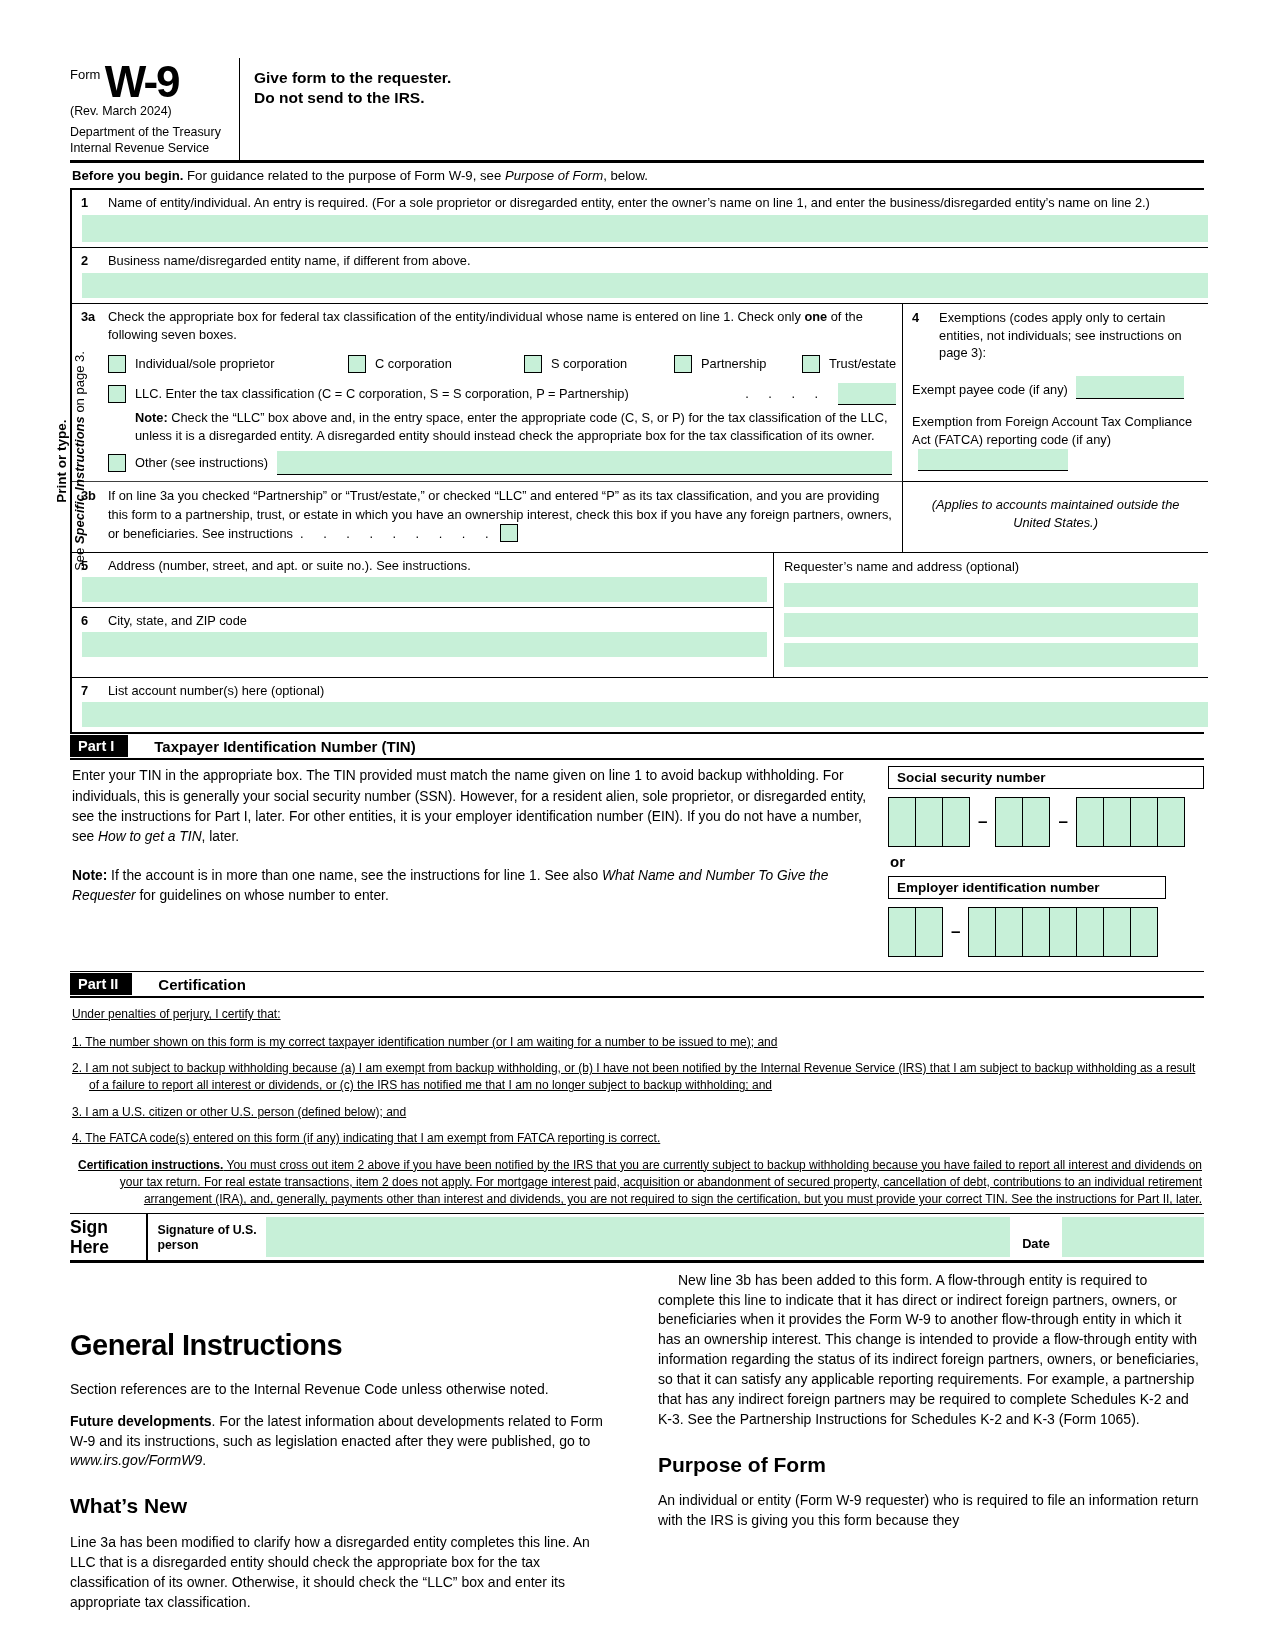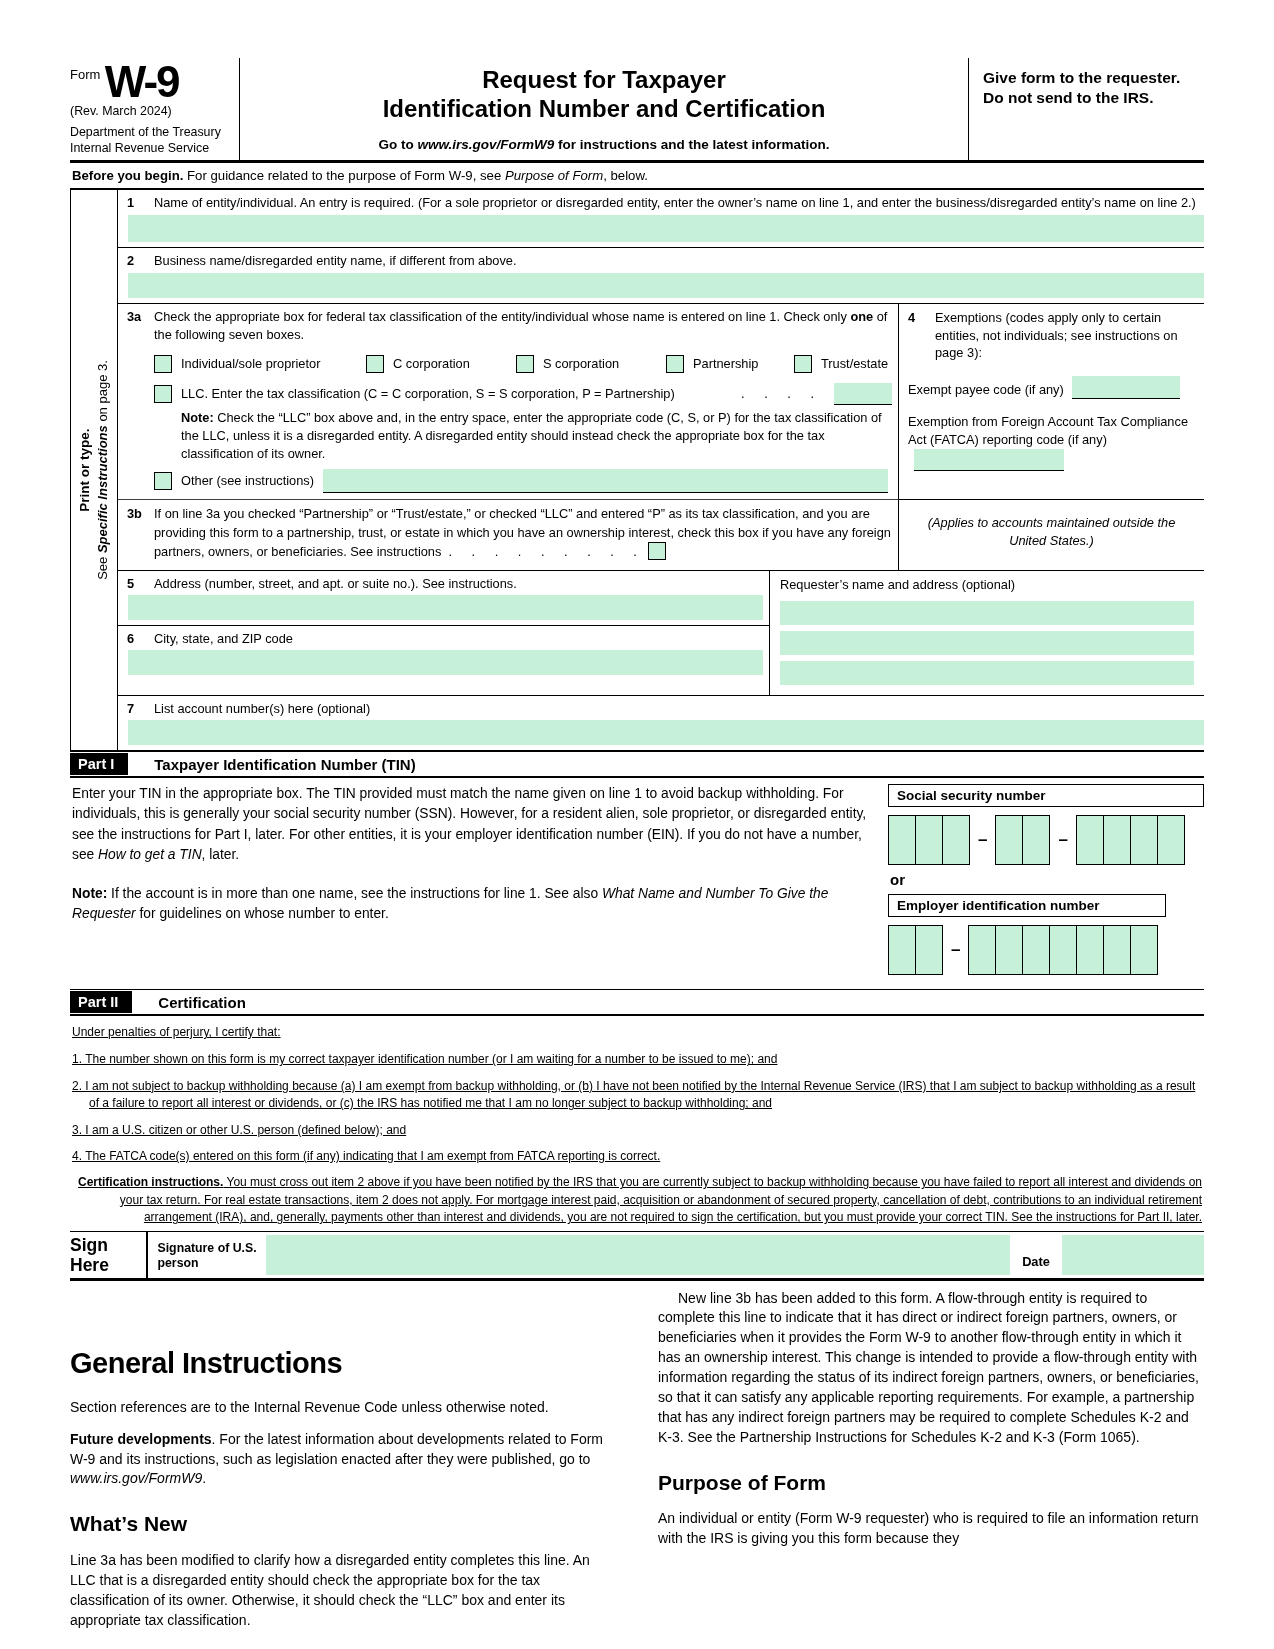--- a/index.html
+++ b/index.html
@@ -42,21 +42,21 @@
   
   .grid34 { display:grid; grid-template-columns:1fr 305px; border-bottom:1px solid #000; }
   .cell-3a { border-right:1px solid #000; border-bottom:1px solid #404040; padding:4px 6px 6px 9px; font-size:12.8px; line-height:1.4; }
   .cell-4  { border-bottom:1px solid #000; padding:5px 8px 6px 9px; font-size:12.8px; line-height:1.4; }
   .cell-3b { border-right:1px solid #000; padding:5px 6px 8px 9px; font-size:12.8px; line-height:1.45; }
   .cell-applies { padding:14px 14px 6px 14px; font-style:italic; text-align:center; font-size:12.8px; line-height:1.4; }
   .flexlab { display:flex; gap:9px; }
   .options-row { display:flex; align-items:center; margin:12px 0 10px 27px; }
   .opt { display:flex; align-items:center; gap:9px; }
   .cb { width:18px; height:18px; background:#c7f0d8; border:1px solid #000; flex:none; display:inline-block; }
-  .w1{width:212px} .w2{width:150px} .w3{width:150px} .w4{width:128px}
+  .w1{width:240px} .w2{width:176px} .w3{width:150px} .w4{width:128px}
   .llc-row { display:flex; align-items:center; gap:9px; margin:2px 0 4px 27px;text-align:right; }
   .llc-row .dots { margin-left:auto; }
   .dots { word-spacing:14px; letter-spacing:1px; white-space:nowrap; }
   .llc-entry { width:58px; height:22px; border-bottom:1px solid #000; margin-left:10px; flex:none; }
   .note-3a { margin:3px 0 6px 54px; }
   .other-row { display:flex; align-items:center; gap:9px; margin:4px 0 0 27px; }
   .other-fill { flex:1; height:24px; border-bottom:1px solid #000; margin-right:4px; }
   .exempt-row { margin-top:14px; display:flex; align-items:flex-end; gap:8px; }
   .exempt-fill { width:108px; height:23px; border-bottom:1px solid #000; flex:none; }
   .fatca-wrap { margin-top:14px; }
@@ -121,27 +121,20 @@
 
 <div class="page">
 
   <div class="form-header">
     <div class="fh-left">
       <div><span class="formword">Form</span> <span class="formnum">W-9</span></div>
       <div class="small rev">(Rev. March 2024)</div>
       <div class="small">Department of the Treasury</div>
       <div class="small">Internal Revenue Service</div>
     </div>
-    <div class="fh-mid">
-      <div class="fh-title">
-        <div>Request for Taxpayer</div>
-        <div>Identification Number and Certification</div>
-      </div>
-      <div class="fh-goto"><span>Go to </span><em>www.irs.gov/FormW9</em><span> for instructions and the latest information.</span></div>
-    </div>
     <div class="fh-right">Give form to the requester. Do not send to the IRS.</div>
   </div>
 
   <div class="before-begin">
     <b>Before you begin.</b><span> For guidance related to the purpose of Form W-9, see </span><em>Purpose of Form</em><span>, below.</span>
   </div>
 
   <div class="form-main">
     <div class="side-strip">
       <div class="rot">

